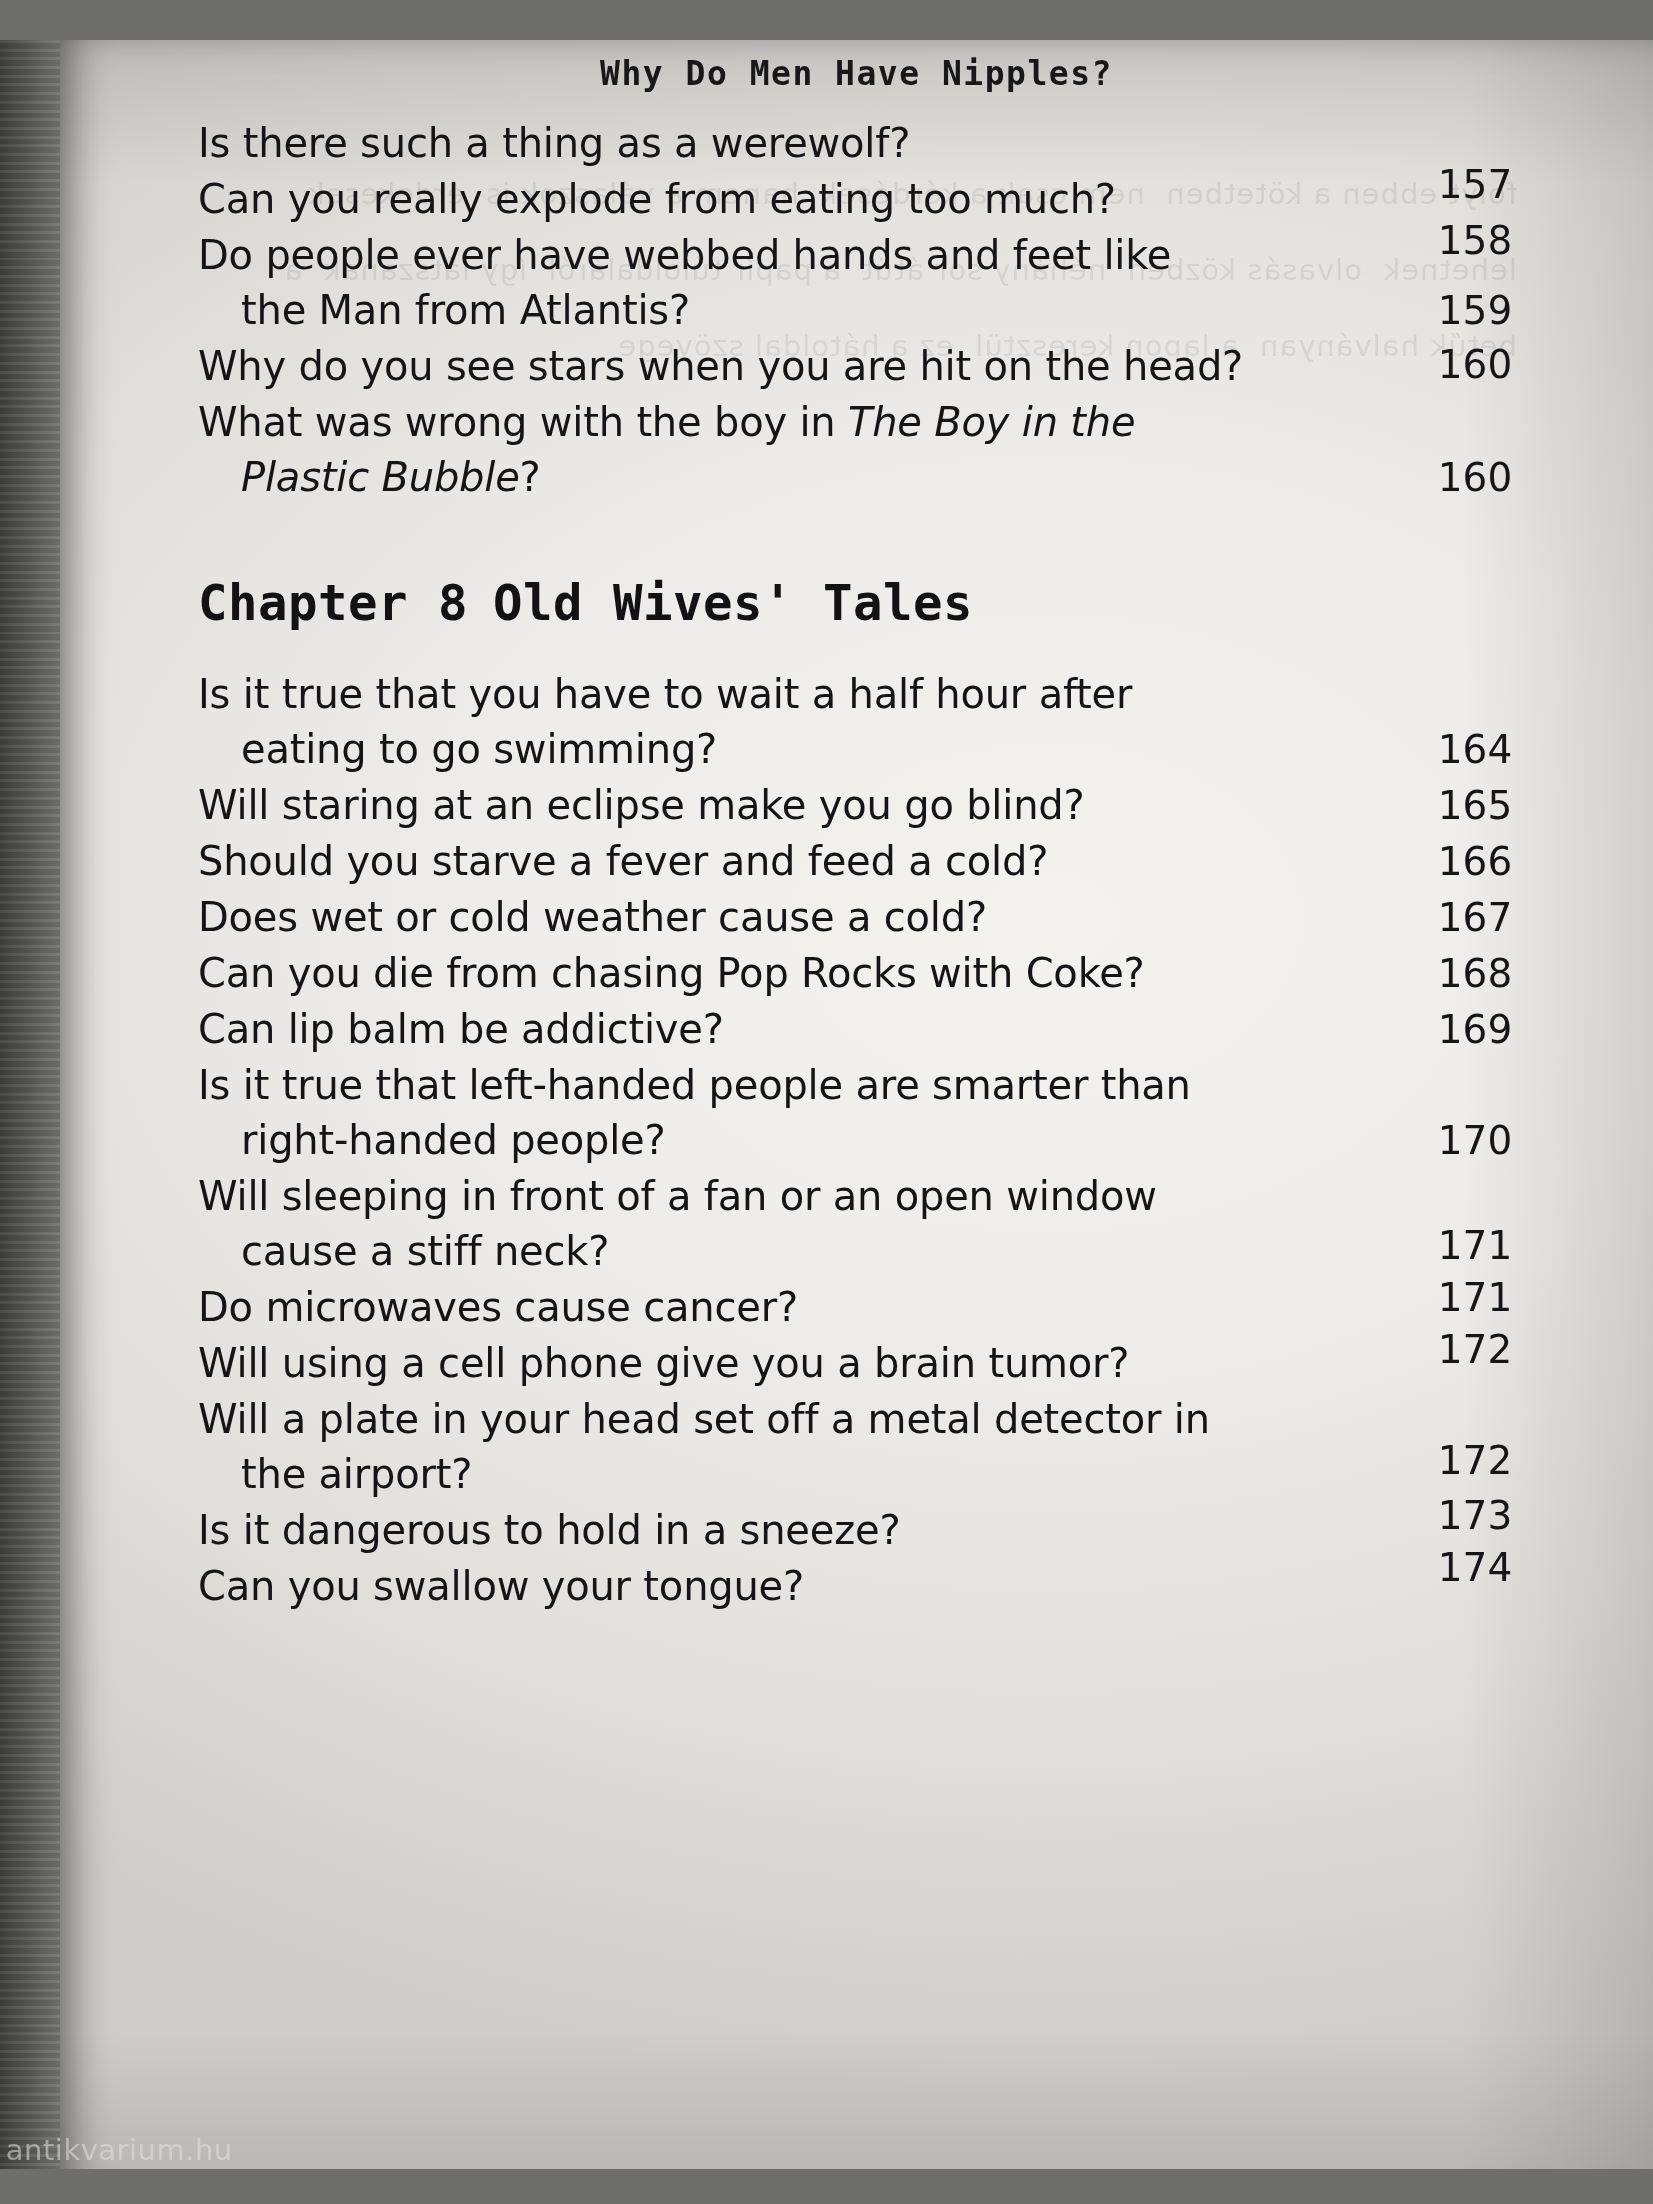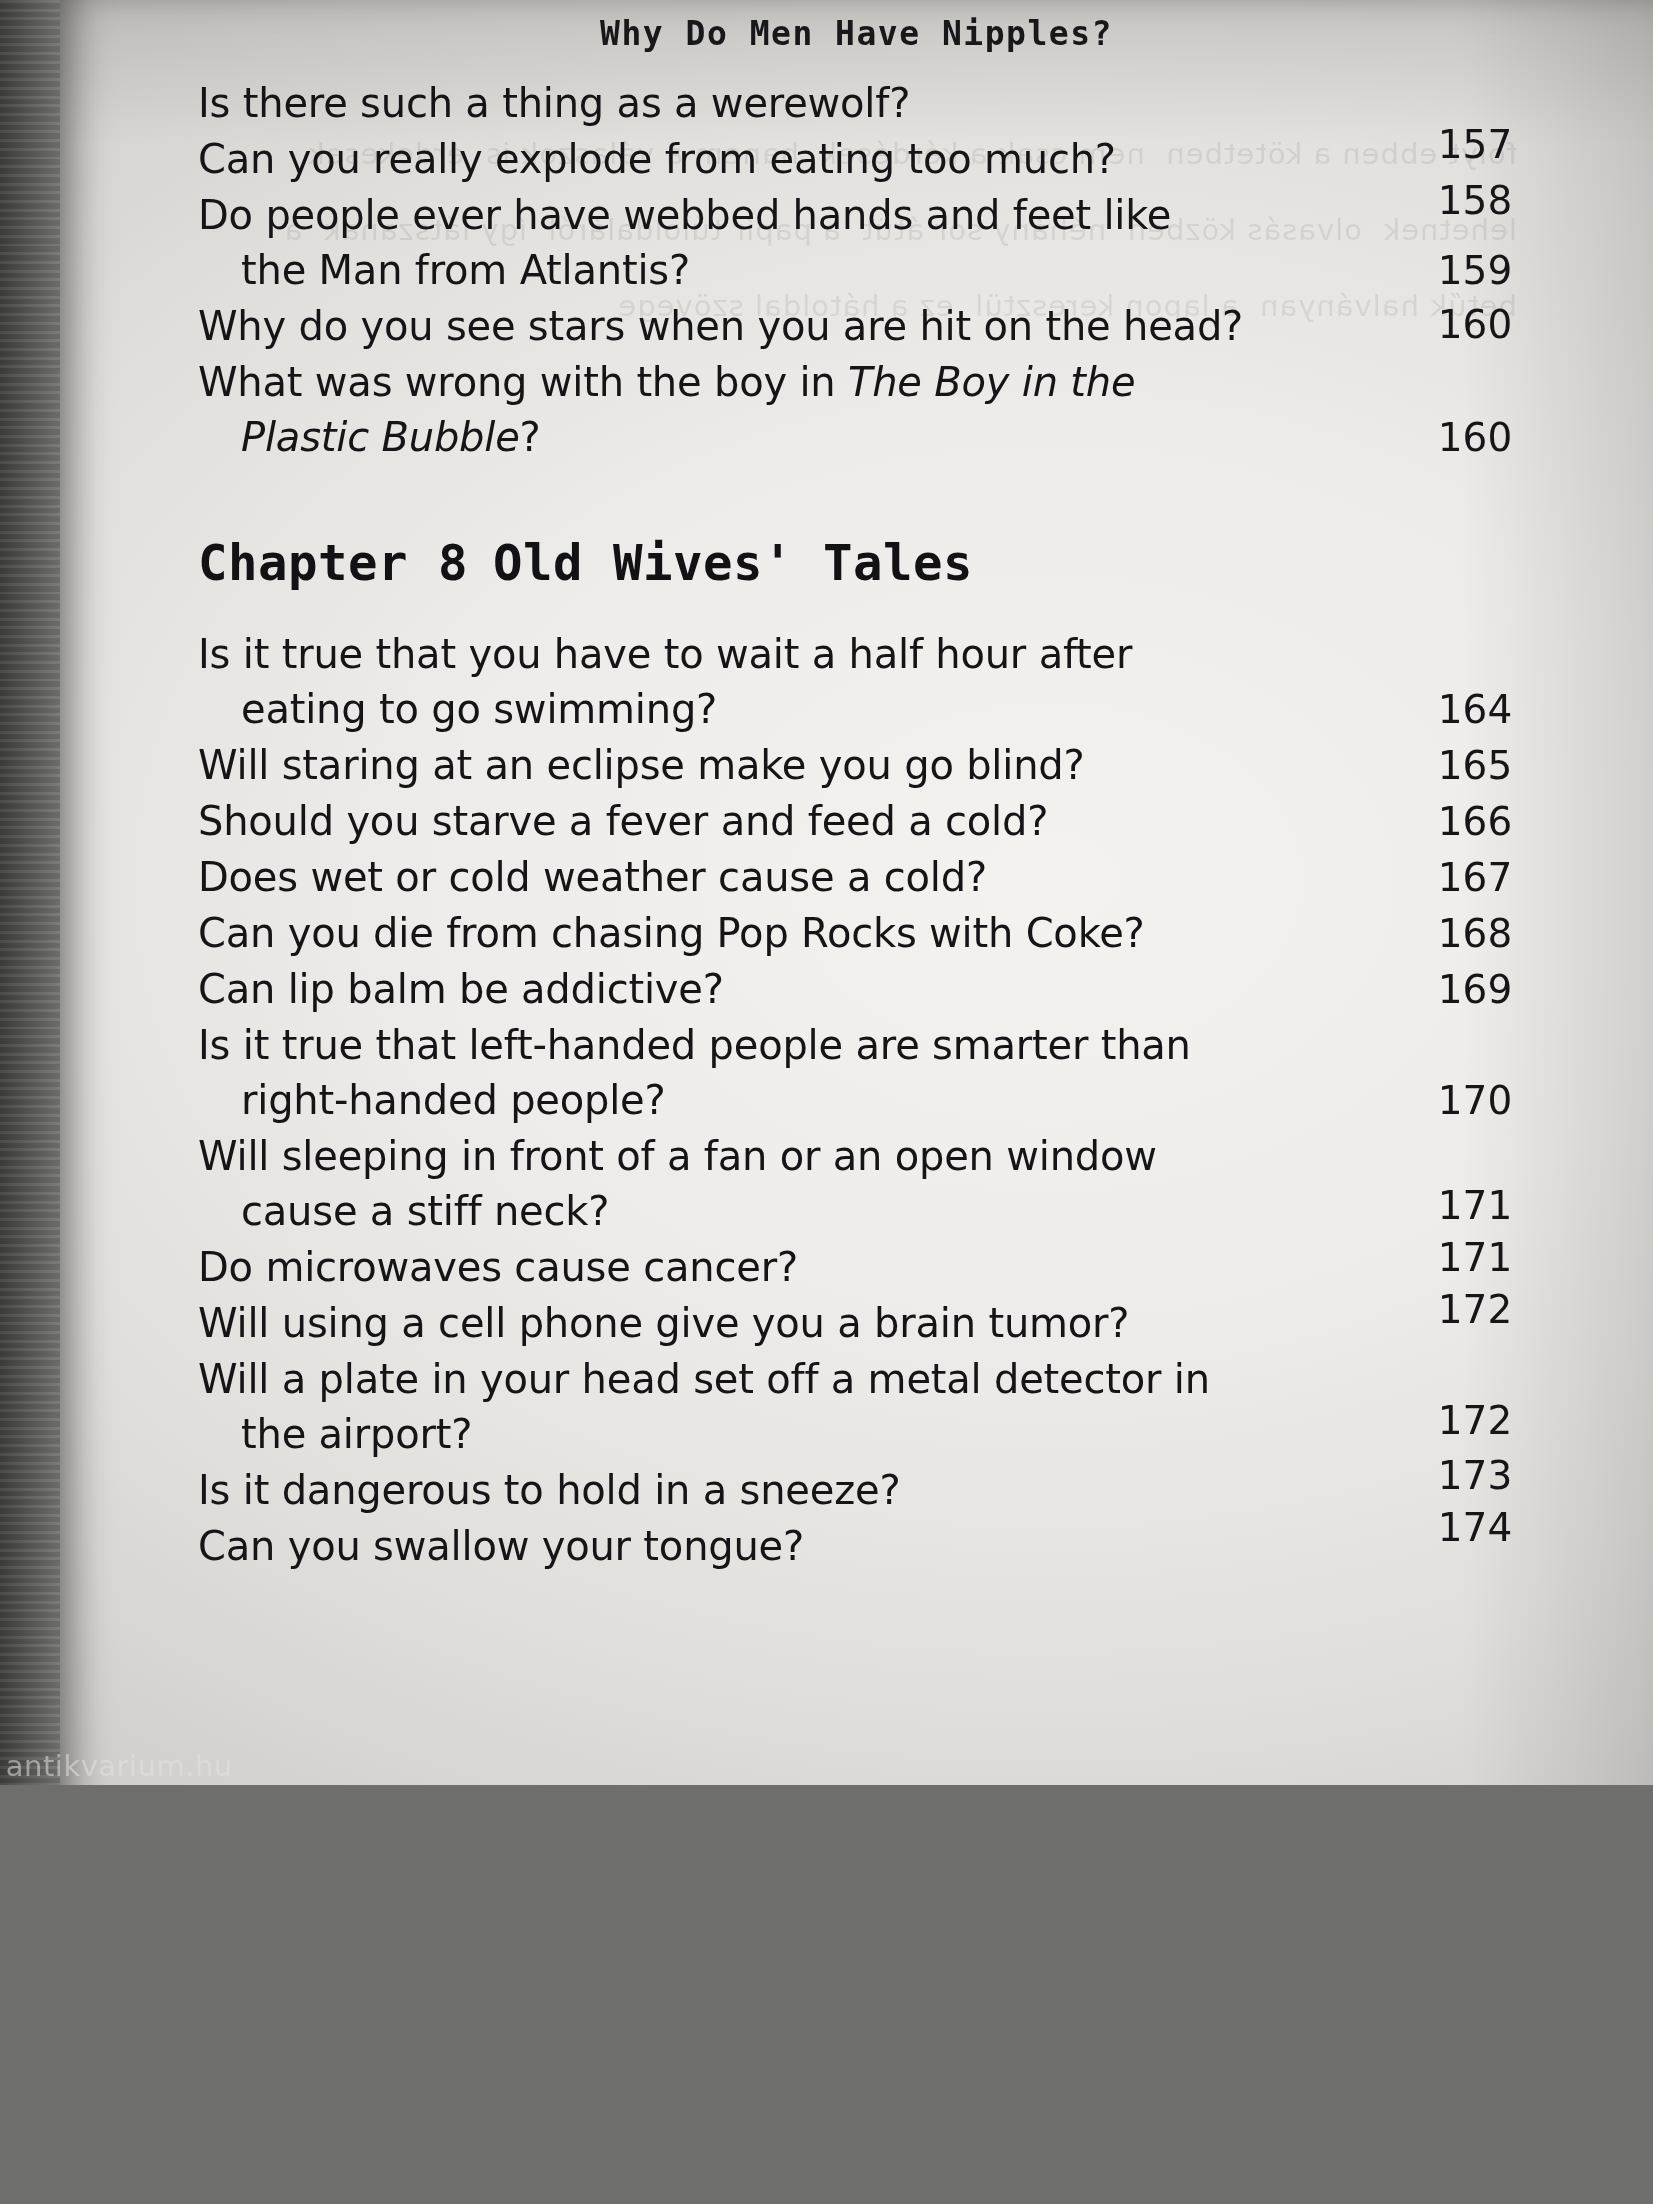--- a/index.html
+++ b/index.html
@@ -11,27 +11,28 @@
     width: 1654px;
     height: 2205px;
     overflow: hidden;
     font-family: "DejaVu Sans", sans-serif;
   }
 
   
   #scan {
     position: relative;
     width: 1654px;
-    height: 1785px;
+    height: 2129px;
     background:
       linear-gradient(90deg,
         #4a4a48 0px, #565654 13.6px, #6b6b68 33px, #5d5d5a 47px,
         #7a7a76 58px, #8a8a86 70px, #9a9a95 78px);
     background-color: #6a6a67;
     overflow: hidden;
+    margin-top: 40px;
   }
   
   #gutter {
     position: absolute;
     left: 0; top: 0;
     width: 62px; height: 2205px;
     background:
       repeating-linear-gradient(180deg,
         rgba(255,255,255,0.06) 0px,
         rgba(255,255,255,0.06) 2.9px,

